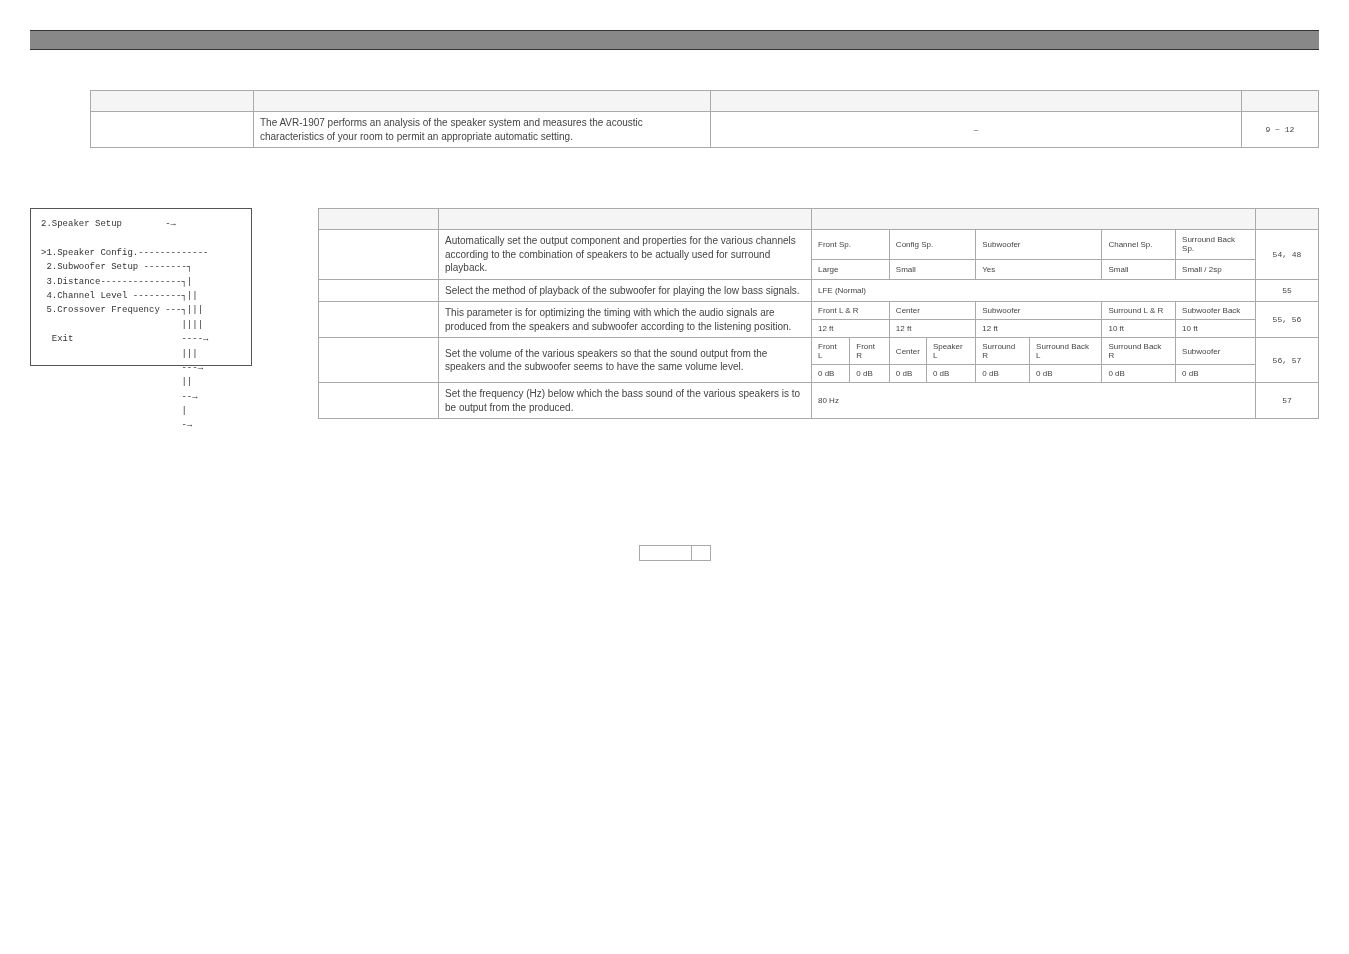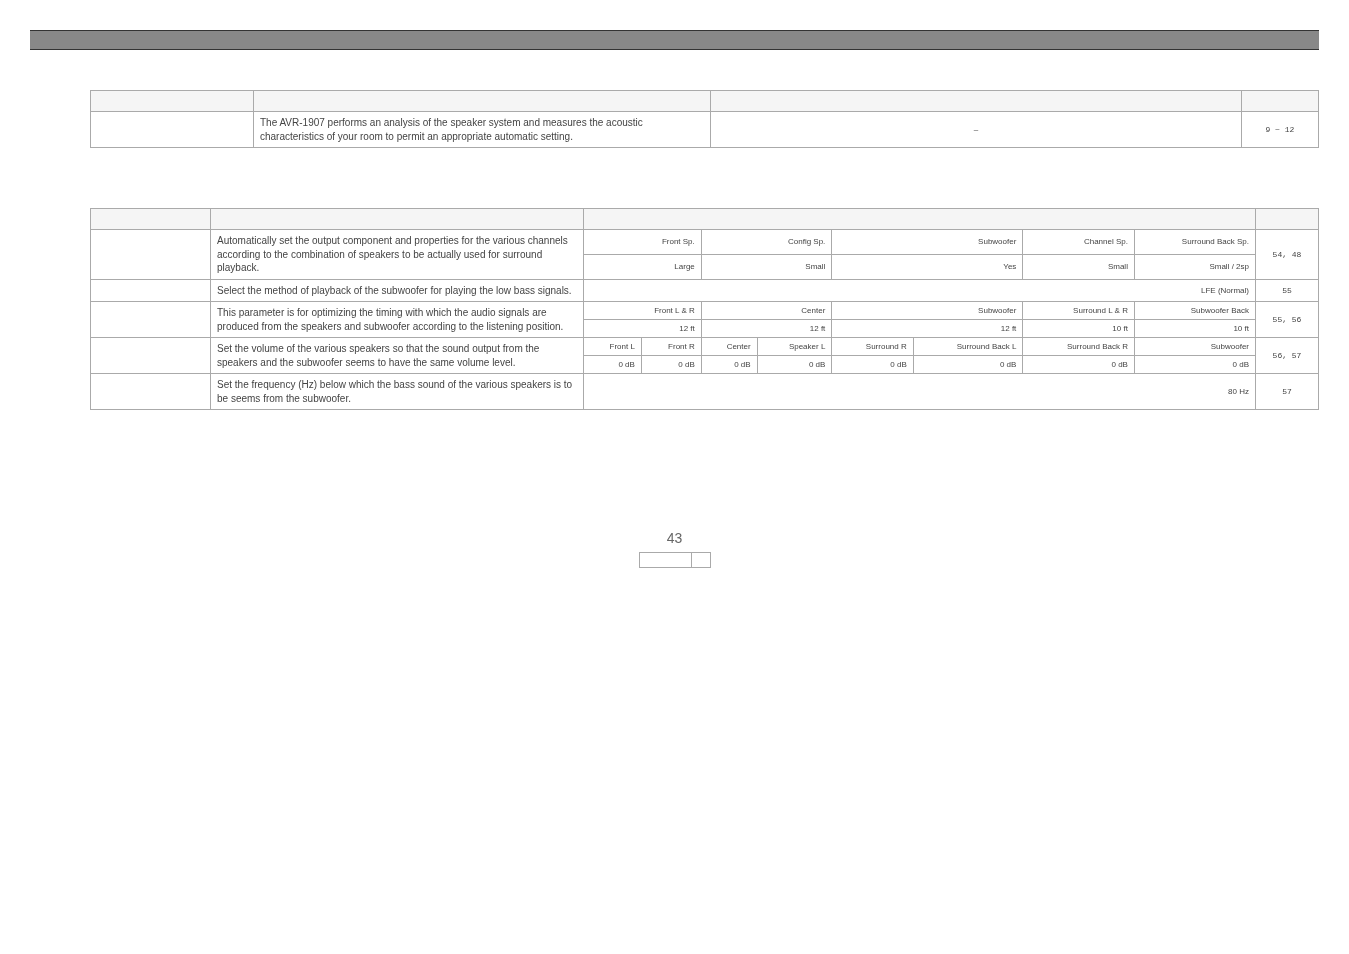--- a/index.html
+++ b/index.html
@@ -47,21 +47,21 @@
     vertical-align: middle;
   }
   table.data th {
     background: #f5f5f5;
     font-weight: normal;
     text-align: center;
     height: 12px;
   }
   .item-cell { width: 120px; }
   .desc-cell { width: 360px; font-size: 10px; line-height: 1.35; }
-  .center { text-align: right; }
+  .center { text-align: left; }
   .page-col { width: 50px; text-align: center; font-family: Liberation Mono, monospace; }
   .default-wide { text-align: center; }
   .footer {
     text-align: center;
     margin-top: 120px;
     position: relative;
   }
   .page-number {
     font-size: 14px;
     color: #666;
@@ -103,20 +103,35 @@
         <td class="default-wide">–</td>
         <td class="page-col">9 ~ 12</td>
       </tr>
     </tbody>
       </table>
   </div>
 </div>
 
 <div class="section">
   <div class="row">
+    <div class="menu-box" style="height:140px;">2.Speaker Setup        -→
+
+&gt;1.Speaker Config.-------------
+ 2.Subwoofer Setup --------┐
+ 3.Distance---------------┐|
+ 4.Channel Level ---------┐||
+ 5.Crossover Frequency ---┐|||
+                          ||||
+  Exit                    ----→
+                          |||
+                          ---→
+                          ||
+                          --→
+                          |
+                          -→</div>
     <div style="width:60px;"></div>
     <table class="data">
       <colgroup>
         <col style="width:120px;">
         <col style="width:360px;">
         <col>
           <col>
           <col>
           <col>
           <col>
@@ -195,25 +210,24 @@
         <td class="center">0 dB</td>
         <td class="center">0 dB</td>
         <td class="center">0 dB</td>
         <td class="center">0 dB</td>
         <td class="center">0 dB</td>
         <td class="center">0 dB</td>
       </tr>
 
       <tr>
         <td></td>
-        <td class="desc-cell">Set the frequency (Hz) below which the bass sound of the various speakers is to be seems from the subwoofer.</td>
+        <td class="desc-cell">Set the frequency (Hz) below which the bass sound of the various speakers is to be output from the produced.</td>
         <td colspan="8" class="center">80 Hz</td>
         <td class="page-col">57</td>
       </tr>
     </tbody>
       </table>
   </div>
 </div>
 
 <div class="footer">
-  <div class="page-number">43</div>
   <div class="page-box"></div>
 </div>
 
 </body></html>

